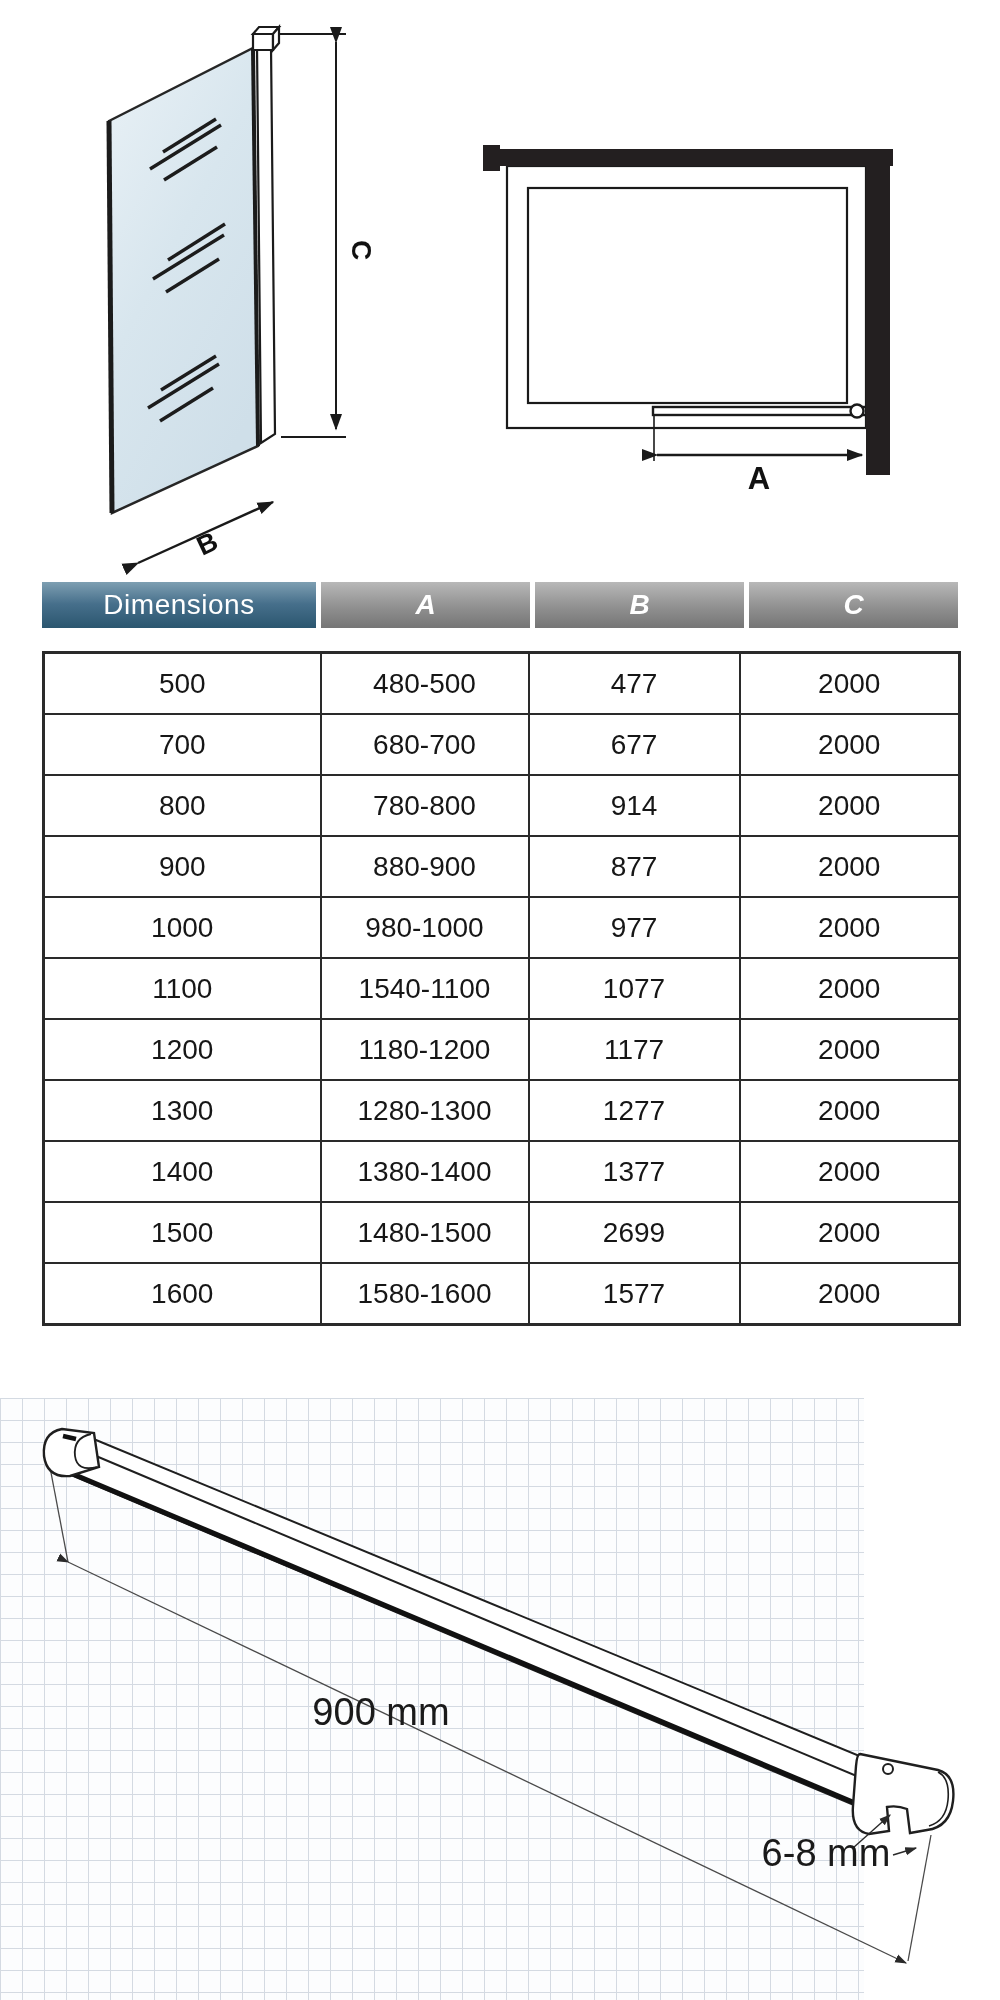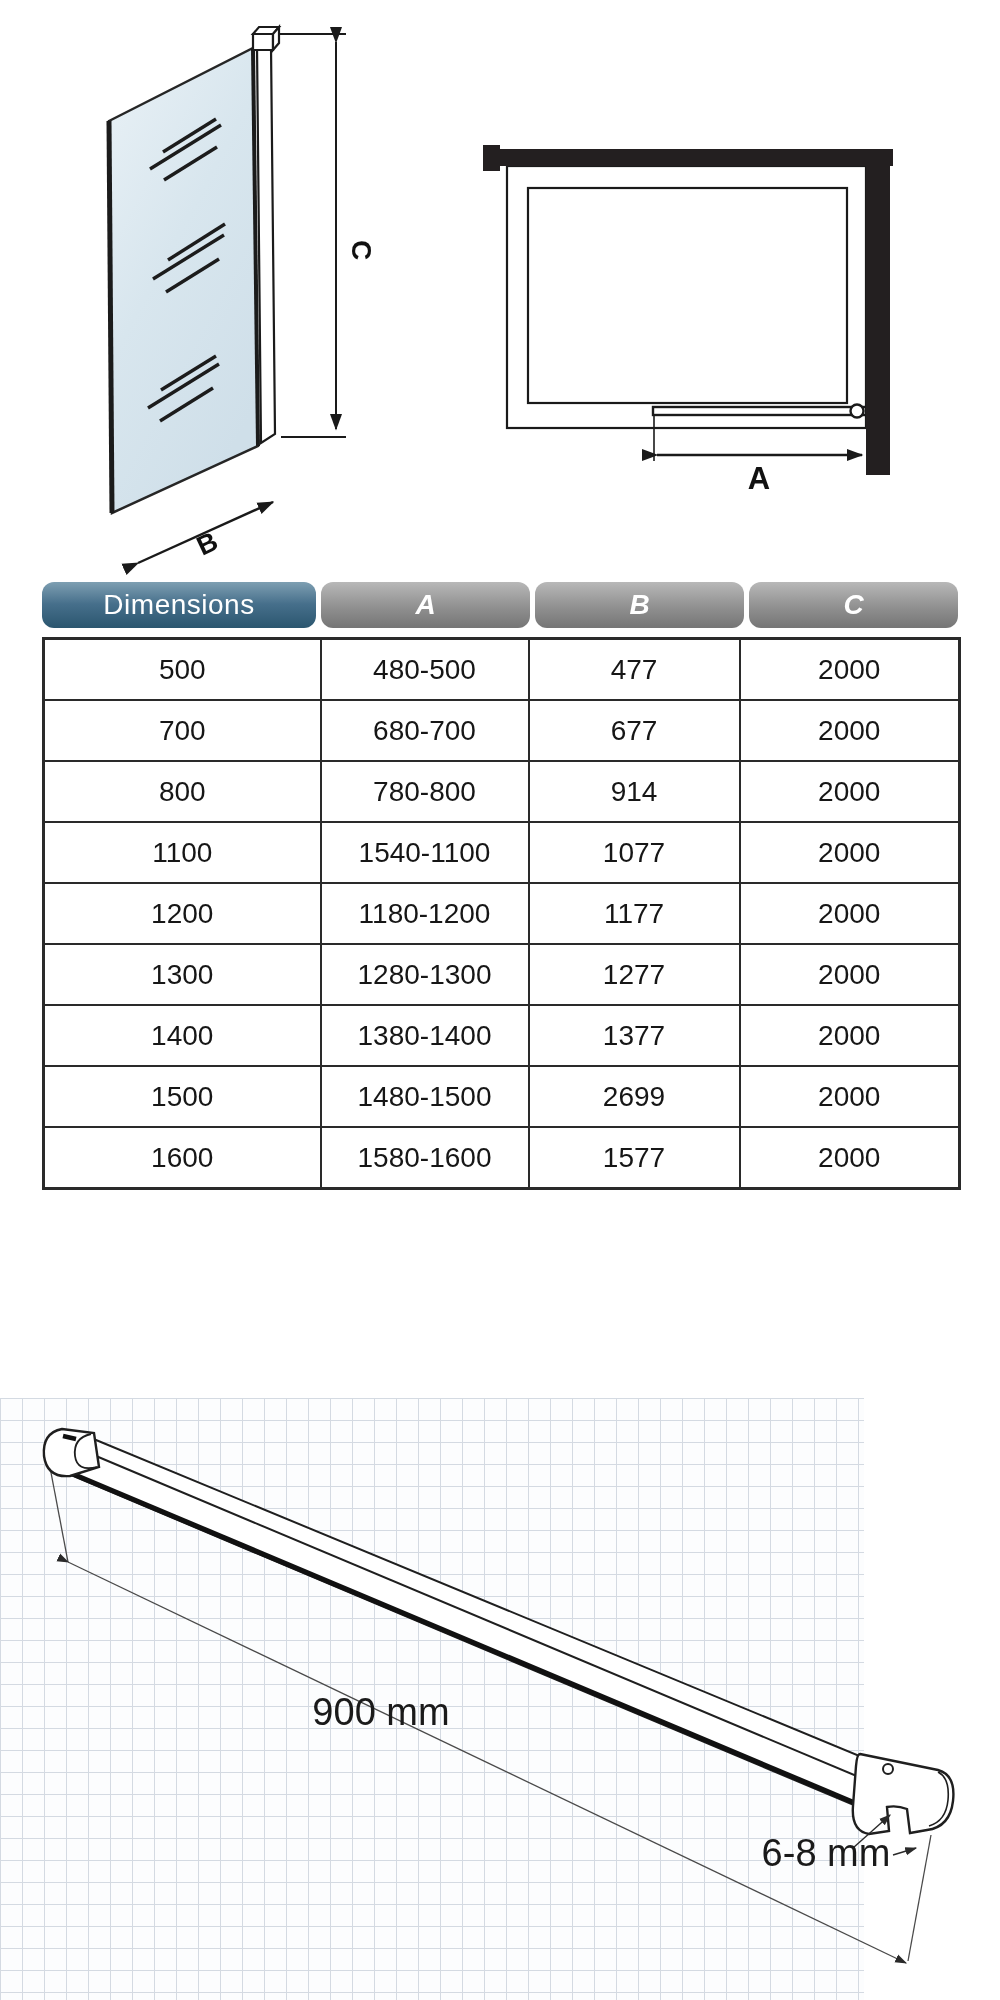--- a/index.html
+++ b/index.html
@@ -8,33 +8,33 @@
     font-family:"Liberation Sans", sans-serif;overflow:hidden;
   }
   svg text{font-family:"Liberation Sans", sans-serif;}
 
   
   #top-diagrams{position:absolute;left:0;top:0;}
 
   
   #spec-table{position:absolute;left:42px;top:582px;width:916px;}
   .thead{display:flex;gap:5px;height:46px;}
-  .th{display:flex;align-items:center;justify-content:center;color:#ffffff;font-size:28px;border-radius:12px;}
+  .th{display:flex;align-items:center;justify-content:center;color:#ffffff;font-size:28px;}
   .th-dims{
     width:274px;
     background:linear-gradient(180deg,#7e9fb2 0%,#466f8b 48%,#2b566f 100%);
     font-weight:400;letter-spacing:0.5px;
   }
   .th-gray{
     flex:1;
     background:linear-gradient(180deg,#b8b8b8 0%,#909090 55%,#757575 100%);
     font-weight:700;font-style:italic;
   }
   table.tbody{
-    margin-top:9px;border-collapse:collapse;width:916px;table-layout:fixed;
+    margin-top:23px;border-collapse:collapse;width:916px;table-layout:fixed;
     border:3px solid #2a2a2a;
   }
   table.tbody td{
     border:2px solid #2a2a2a;height:59px;text-align:center;
     font-size:28px;color:#161616;background:#ffffff;padding:0;
   }
 
   
   #bar-section{
     position:absolute;left:0;top:1398px;width:864px;height:602px;
@@ -142,20 +142,32 @@
           <td>677</td>
           <td>2000</td>
         </tr>
         <tr>
           <td>800</td>
           <td>780-800</td>
           <td>914</td>
           <td>2000</td>
         </tr>
         <tr>
+          <td>900</td>
+          <td>880-900</td>
+          <td>877</td>
+          <td>2000</td>
+        </tr>
+        <tr>
+          <td>1000</td>
+          <td>980-1000</td>
+          <td>977</td>
+          <td>2000</td>
+        </tr>
+        <tr>
           <td>1100</td>
           <td>1540-1100</td>
           <td>1077</td>
           <td>2000</td>
         </tr>
         <tr>
           <td>1200</td>
           <td>1180-1200</td>
           <td>1177</td>
           <td>2000</td>

